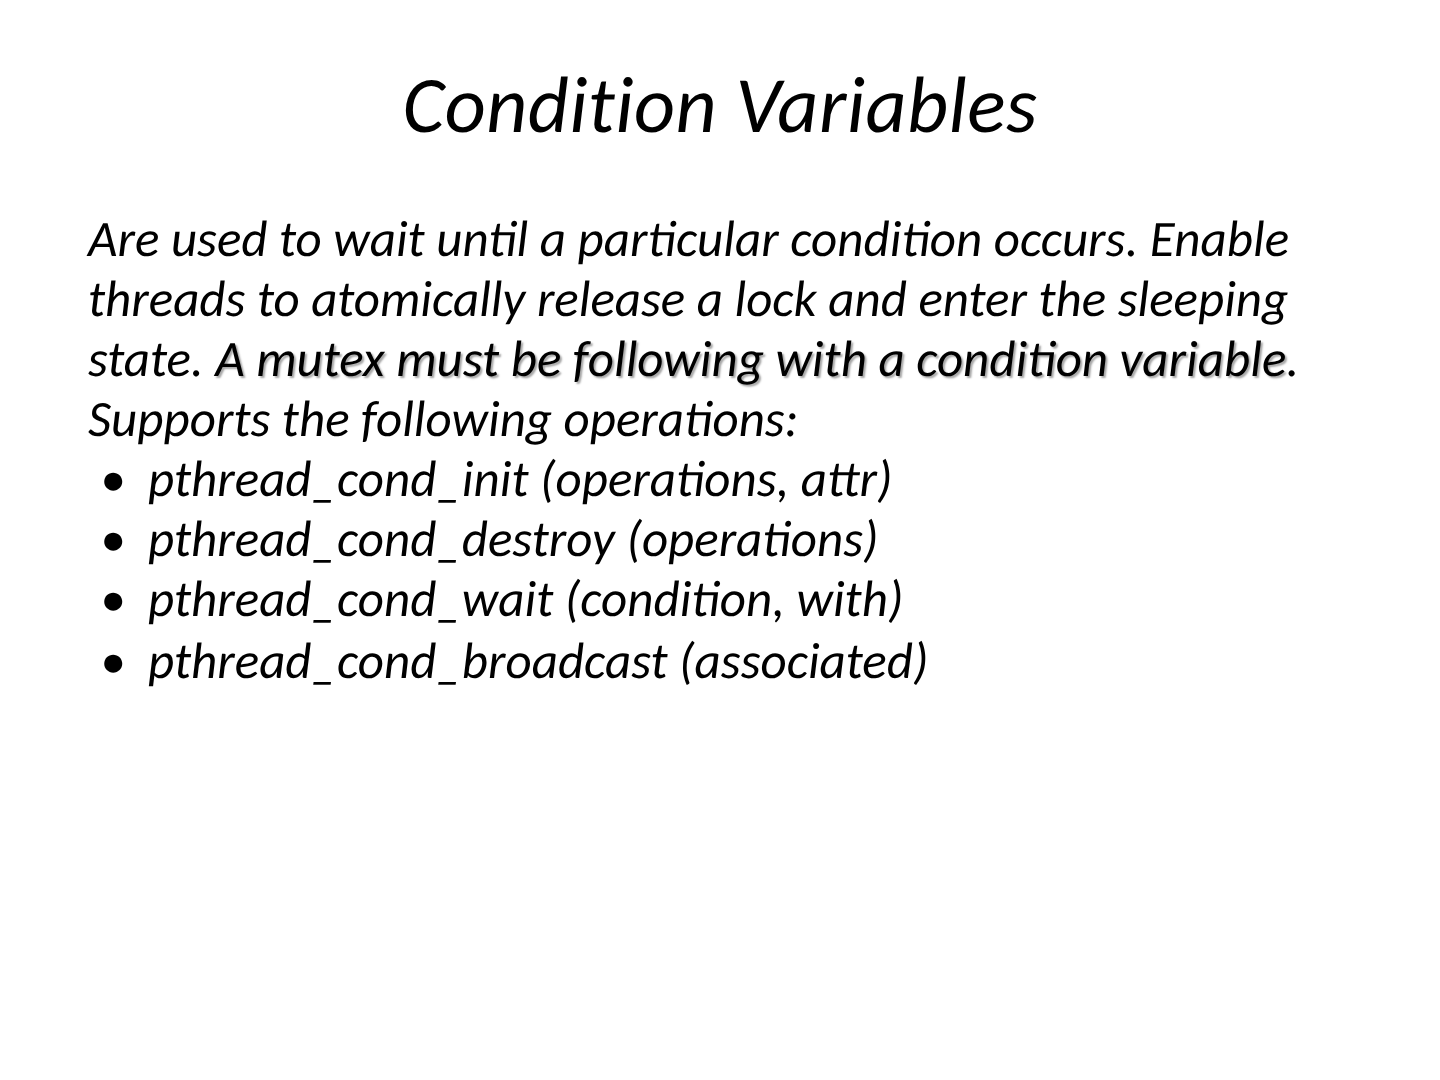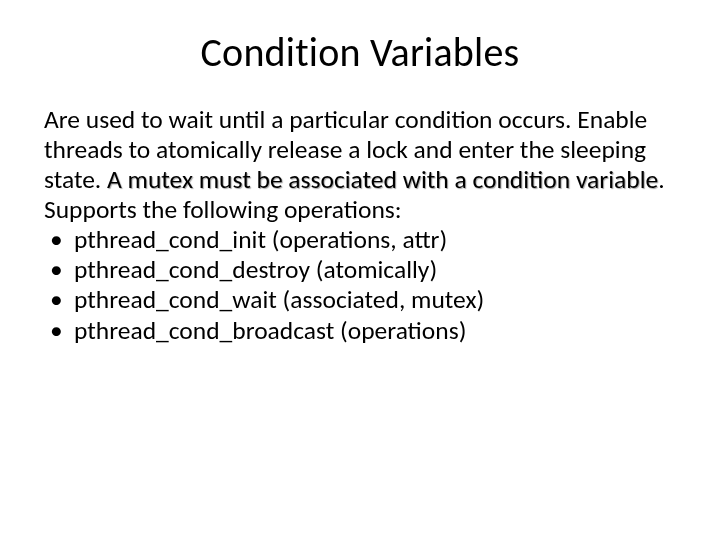--- a/index.html
+++ b/index.html
@@ -1,34 +1,34 @@
 <!DOCTYPE html>
 <html><head>
 <meta charset="utf-8">
 <style>
-  * { margin: 0; padding: 0; box-sizing: border-box; }
+  * { margin: 0; padding: 0; box-sizing: border-box; font-style: italic; }
   html, body { width: 720px; height: 540px; background: #fff; font-family: Calibri, "Segoe UI", Arial, sans-serif; color: #000; }
   .slide { width: 720px; height: 540px; padding: 18px 44px 0 44px; }
   .title { font-size: 40px; font-weight: 400; text-align: center; margin-top: 10px; margin-bottom: 28px; letter-spacing: 0.2px; }
   .body { font-size: 25.5px; line-height: 1.18; }
   .para { margin: 0; }
   .bullets { list-style: none; margin: 0; padding: 0; }
   .bullets li { position: relative; padding-left: 30px; }
   .bullets li::before { content: "•"; position: absolute; left: 6px; top: 0; font-size: 25.5px; line-height: 1.18; }
   .shadowed { text-shadow: 1px 1px 1px rgba(0,0,0,0.35); }
 </style>
 </head>
 <body>
 
 <div class="slide">
   <h1 class="title">Condition Variables</h1>
   <div class="body">
     <p class="para">
-      <span>Are used to wait until a particular condition occurs. Enable threads to atomically release a lock and enter the sleeping state. </span><span class="shadowed">A mutex must be associated with a condition variable</span><span>. Supports the following operations:</span>
+      <span>Are used to wait until a particular condition occurs. Enable threads to atomically release a lock and enter the sleeping state. </span><span class="shadowed">A mutex must be following with a condition variable</span><span>. Supports the following operations:</span>
     </p>
     <ul class="bullets">
       <li><span>pthread_cond_init (operations, attr)</span></li>
-      <li><span>pthread_cond_destroy (atomically)</span></li>
-      <li><span>pthread_cond_wait (associated, mutex)</span></li>
-      <li><span>pthread_cond_broadcast (operations)</span></li>
+      <li><span>pthread_cond_destroy (operations)</span></li>
+      <li><span>pthread_cond_wait (condition, with)</span></li>
+      <li><span>pthread_cond_broadcast (associated)</span></li>
     </ul>
   </div>
 </div>
 
 </body></html>

